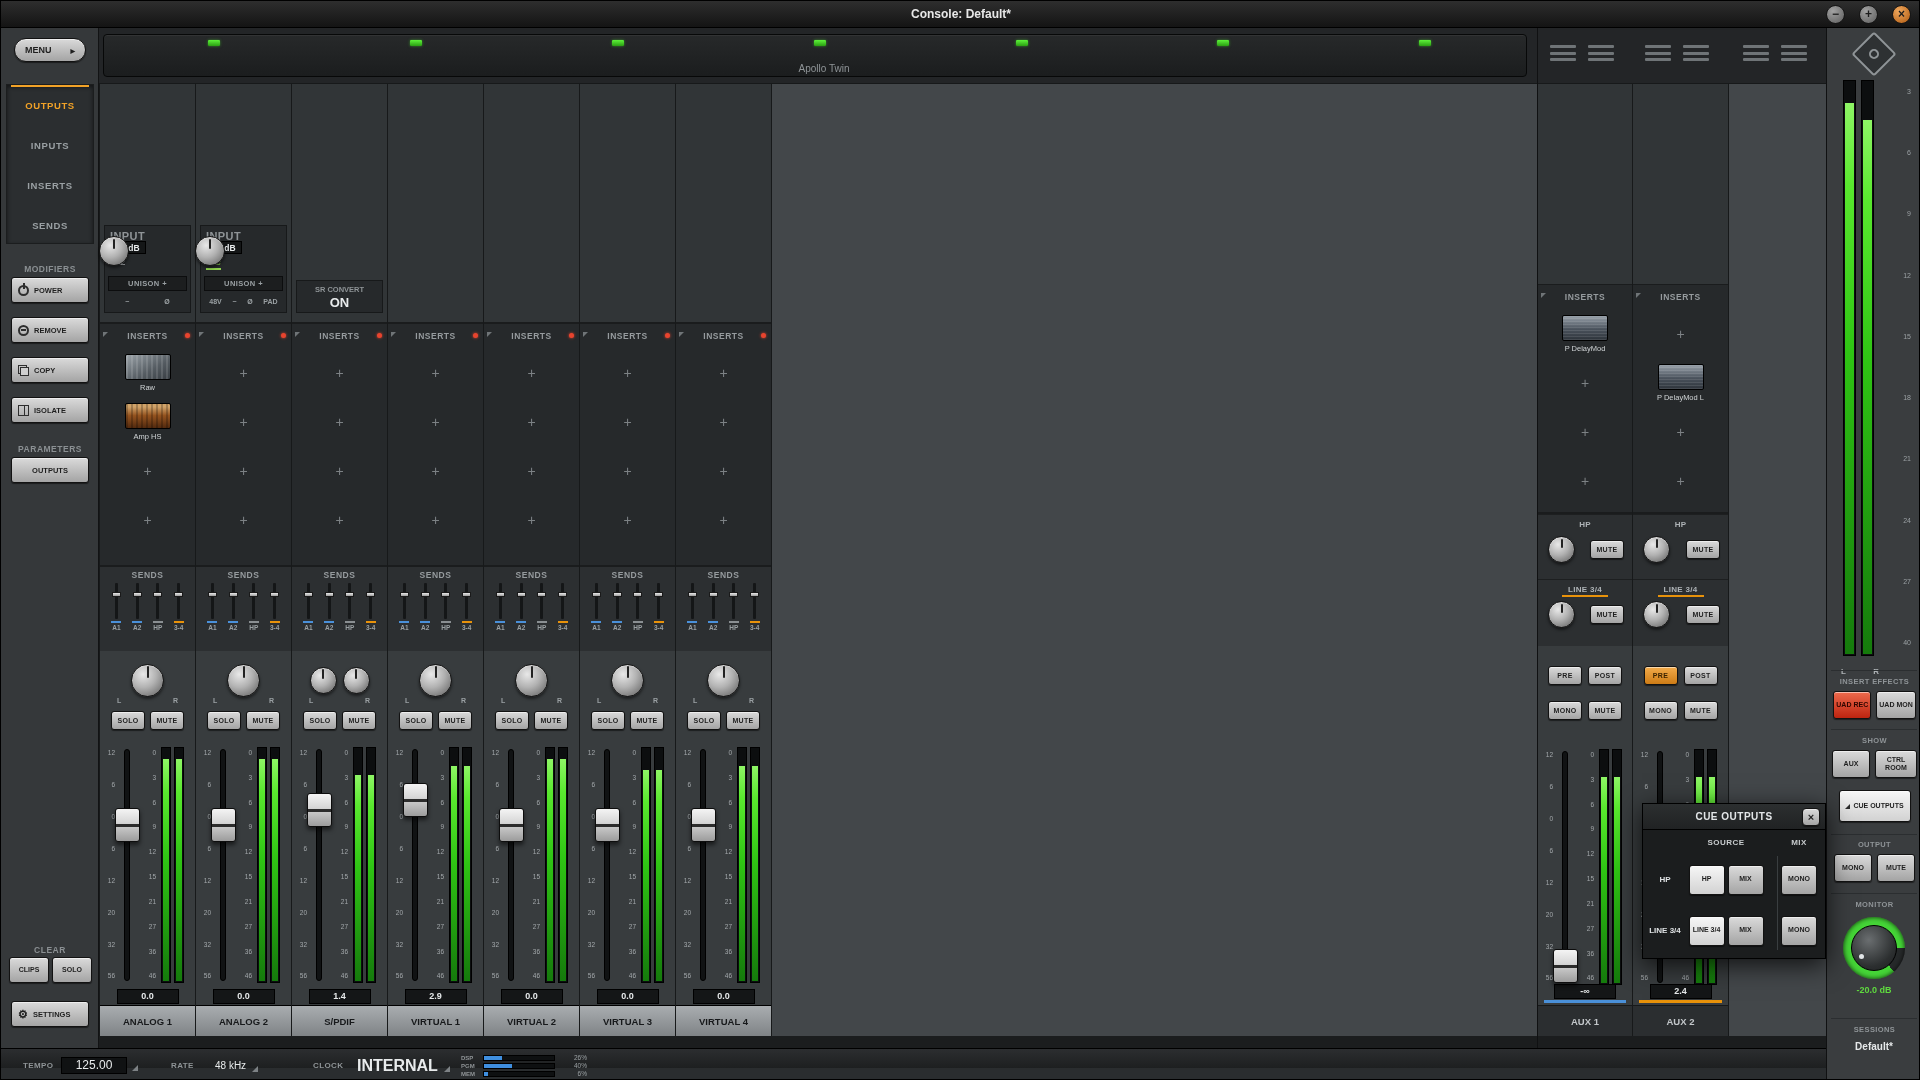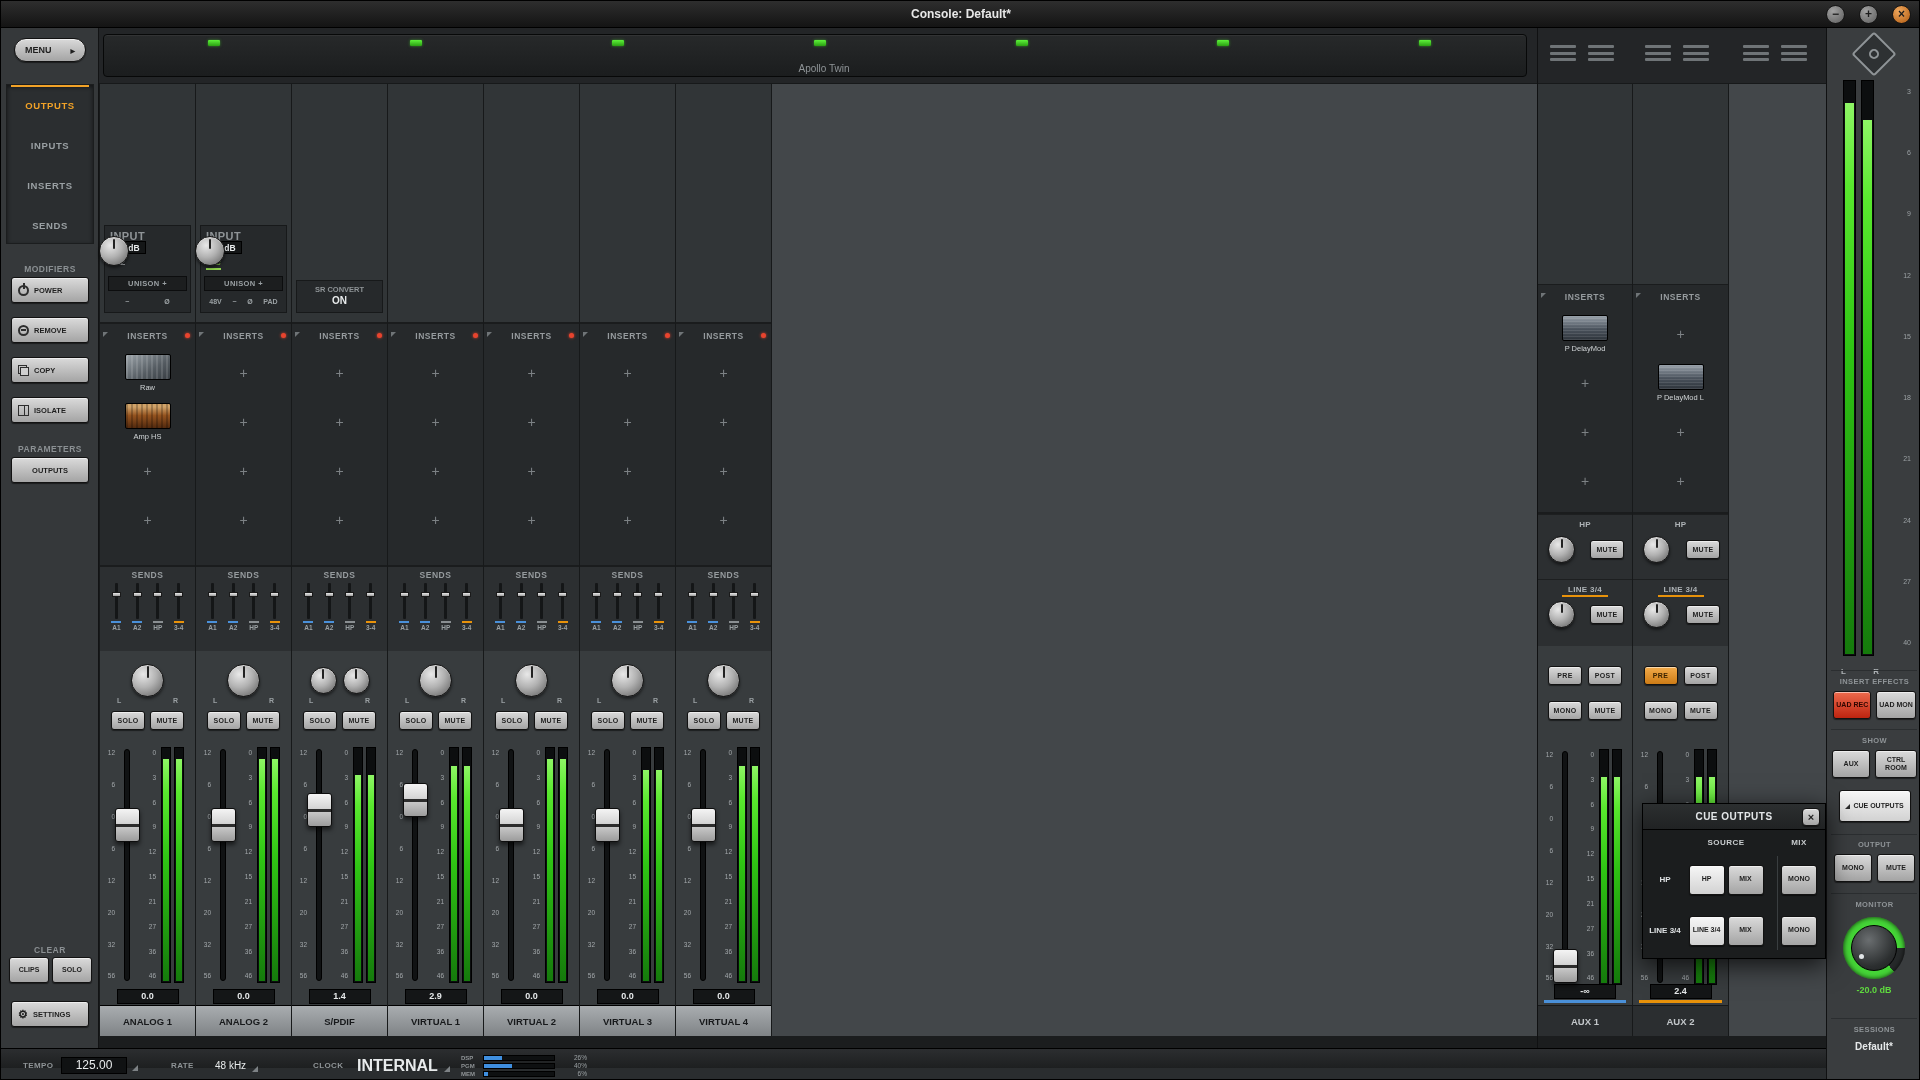--- a/index.html
+++ b/index.html
@@ -60,21 +60,21 @@
   .in-title { position:absolute; left:5px; top:4px; font-size:11px; color:#8f9497; font-weight:bold; letter-spacing:.4px; }
   .in-gain { position:absolute; left:5px; top:15px; width:36px; height:13px; background:#141617; border:1px solid #000; color:#e8ebec; font-size:8.5px; font-weight:bold; text-align:center; line-height:12px; }
   .in-mode { position:absolute; left:5px; top:32px; font-size:8px; color:#c3c7ca; font-weight:bold; }
   .in-mode.green { color:#8fd14f; border-bottom:2px solid #8fd14f; padding-bottom:1px; }
   .k-input { position:absolute; right:6px; top:10px; width:30px; height:30px; }
   .unison { position:absolute; left:3px; right:3px; top:50px; height:15px; background:#1c1e1f; border:1px solid #0c0d0e; color:#9aa0a3; font-size:7.5px; font-weight:bold; text-align:center; line-height:13px; letter-spacing:.4px; }
   .in-opts { position:absolute; left:3px; right:3px; top:68px; height:15px; display:flex; align-items:center; justify-content:space-around; }
   .opt { font-size:7px; color:#9aa0a3; font-weight:bold; }
   .sr-box { position:absolute; left:4px; right:4px; top:196px; height:33px; background:#26292b; border:1px solid #17191a; text-align:center; padding-top:4px; }
   .sr1 { font-size:7.5px; color:#8f9497; font-weight:bold; }
-  .sr2 { font-size:10px; color:#e8ebec; font-weight:bold; margin-top:1px; }
+  .sr2 { font-size:13px; color:#e8ebec; font-weight:bold; margin-top:1px; }
 
   .z-inserts { height:245px; background:#26292b; border-top:2px solid #1a1c1d; border-bottom:2px solid #1a1c1d; }
   .aux-ins { height:230px; border-top:1px solid #1a1c1d; }
   .ins-head { position:relative; height:24px; text-align:center; }
   .ins-title { font-size:8.5px; color:#969b9e; font-weight:bold; letter-spacing:.5px; line-height:24px; }
   .corner { position:absolute; left:3px; top:8px; width:0; height:0; border-top:5px solid #6f7477; border-right:5px solid transparent; }
   .led { position:absolute; right:5px; top:9px; width:5px; height:5px; border-radius:50%; background:#e8442e; box-shadow:0 0 3px #e8442e; }
   .slot { height:49px; display:flex; flex-direction:column; align-items:center; justify-content:center; }
   .plus { font-size:14px; color:#7d8285; }
   .thumb { width:46px; height:26px; border:1px solid #000; border-radius:2px; }

